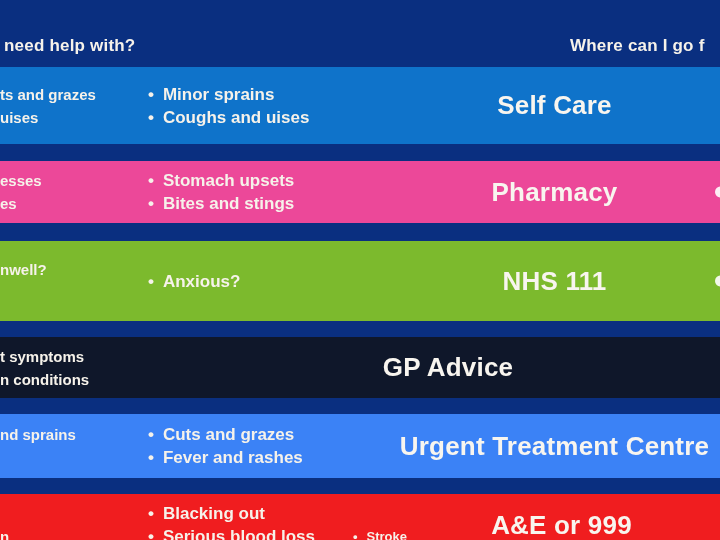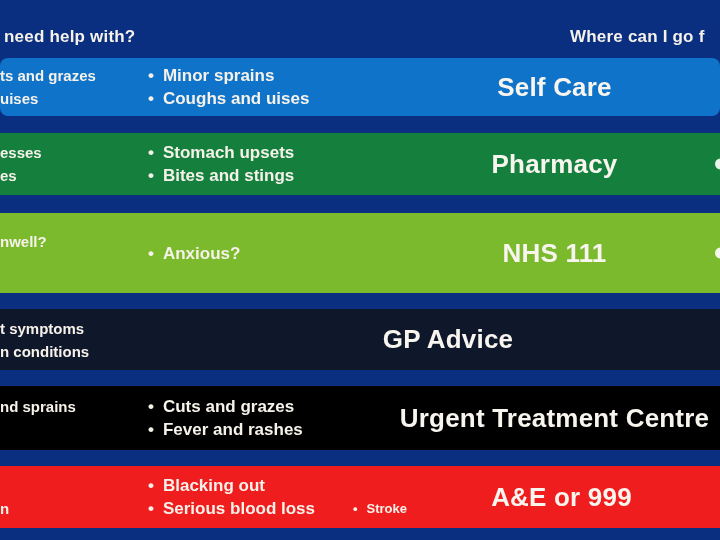--- a/index.html
+++ b/index.html
@@ -4,30 +4,30 @@
 <style>
   html,body { margin:0; padding:0; }
   body {
     width:720px; height:540px;
     background:#0a2f80;
     font-family:"Liberation Sans", sans-serif;
     font-weight:700;
     overflow:hidden;
     position:relative;
   }
-  .header { position:relative; height:58px; overflow:hidden; }
+  .header { position:relative; height:67px; overflow:hidden; }
   .header .q {
     position:absolute; bottom:11px;
     font-size:17px; color:#f6f2ea; white-space:nowrap; letter-spacing:.2px;
   }
   .q-left  { left:4px; }
   .q-right { left:570px;text-align:center; }
 
   .band { position:relative; display:flex; align-items:center; }
-  .b0 { height:58px; margin-bottom:17px;border-radius:8px; }
+  .b0 { height:77px; margin-bottom:17px; }
   .b1 { height:62px; margin-bottom:18px; }
   .b2 { height:80px; margin-bottom:16px; }
   .b3 { height:61px; margin-bottom:16px; }
   .b4 { height:64px; margin-bottom:16px; }
   .b5 { height:62px; }
 
   .col-left { flex:0 0 140px; width:140px; overflow:visible; }
   .col-left .ln {
     min-height:23px; line-height:23px;
     font-size:15px; color:#f6f2ea; white-space:nowrap;
@@ -65,21 +65,21 @@
     <div class="ln">ts and grazes</div>
     <div class="ln">uises</div>
   </div>
   <div class="col-mid">
     <div class="bullet">Minor sprains</div>
     <div class="bullet">Coughs and uises</div>
   </div>
   <div class="col-title">Self Care</div>
 </div>
 
-<div class="band b1" style="background: #15803d;">
+<div class="band b1" style="background: #ec4899;">
   <div class="col-left">
     <div class="ln">esses</div>
     <div class="ln">es</div>
   </div>
   <div class="col-mid">
     <div class="bullet">Stomach upsets</div>
     <div class="bullet">Bites and stings</div>
   </div>
   <div class="col-title">Pharmacy</div>
   <div class="edge-icon"></div>
@@ -98,21 +98,21 @@
 </div>
 
 <div class="band b3" style="background: #0f172a;">
   <div class="col-left">
     <div class="ln">t symptoms</div>
     <div class="ln">n conditions</div>
   </div>
   <div class="col-title">GP Advice</div>
 </div>
 
-<div class="band b4" style="background: #000000;">
+<div class="band b4" style="background: #3b82f6;">
   <div class="col-left">
     <div class="ln">nd sprains</div>
     <div class="ln"></div>
   </div>
   <div class="col-mid">
     <div class="bullet">Cuts and grazes</div>
     <div class="bullet">Fever and rashes</div>
   </div>
   <div class="col-title">Urgent Treatment Centre</div>
 </div>

